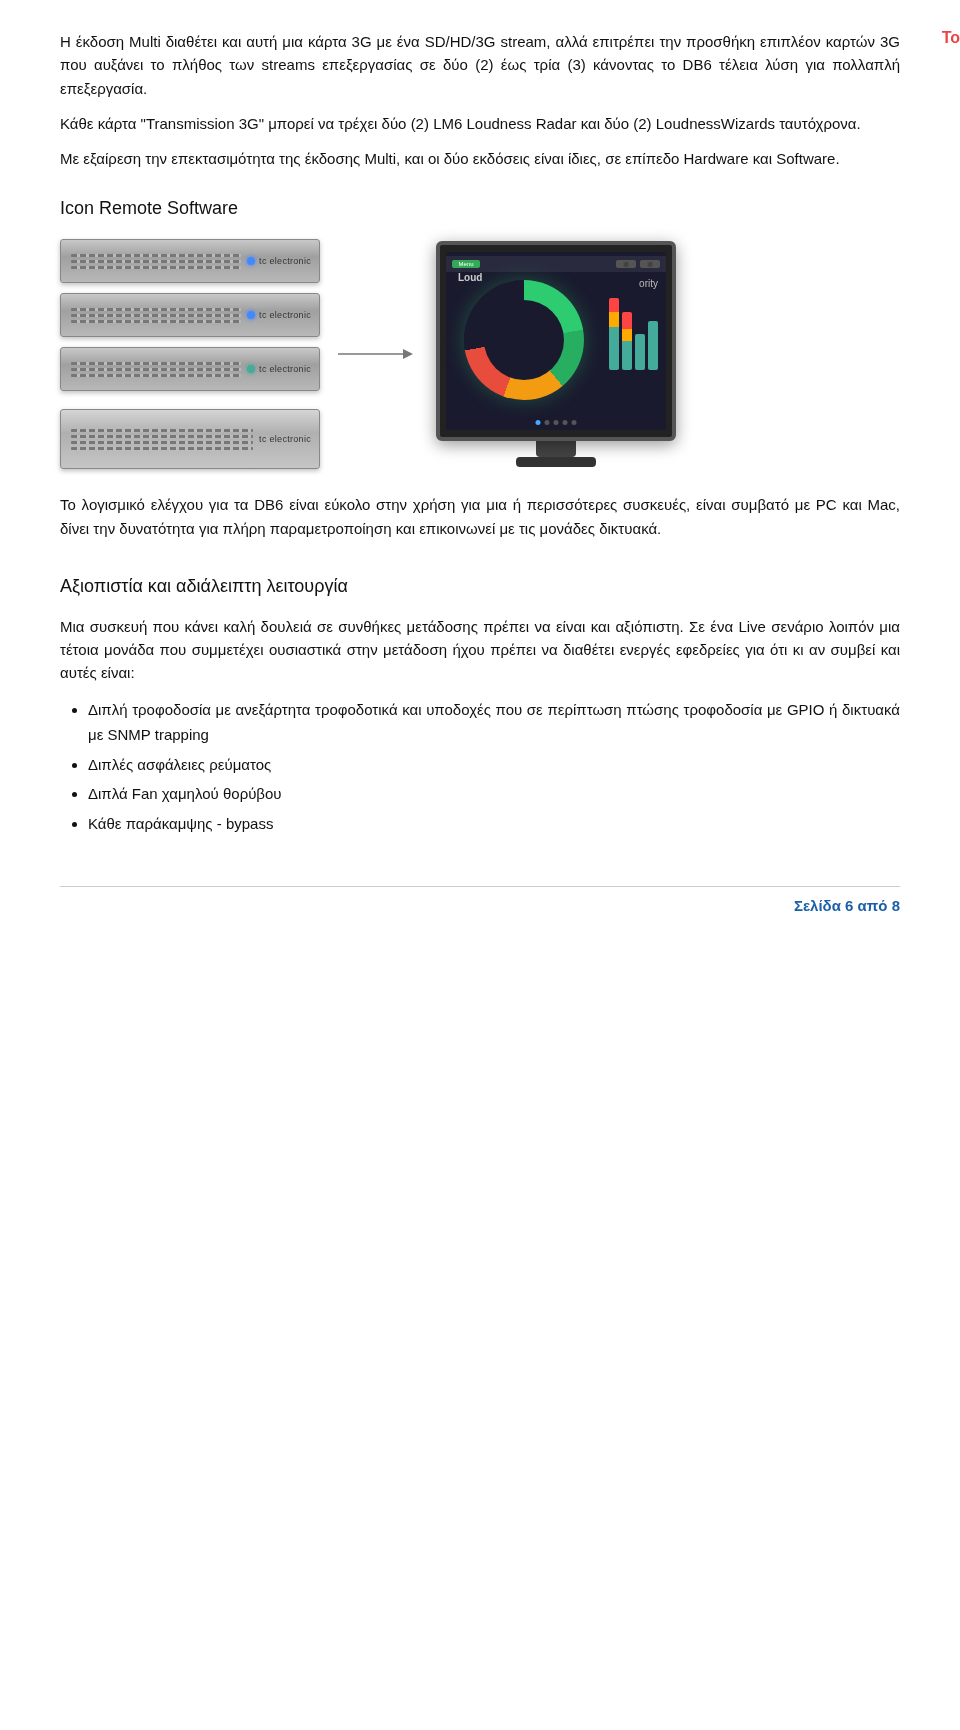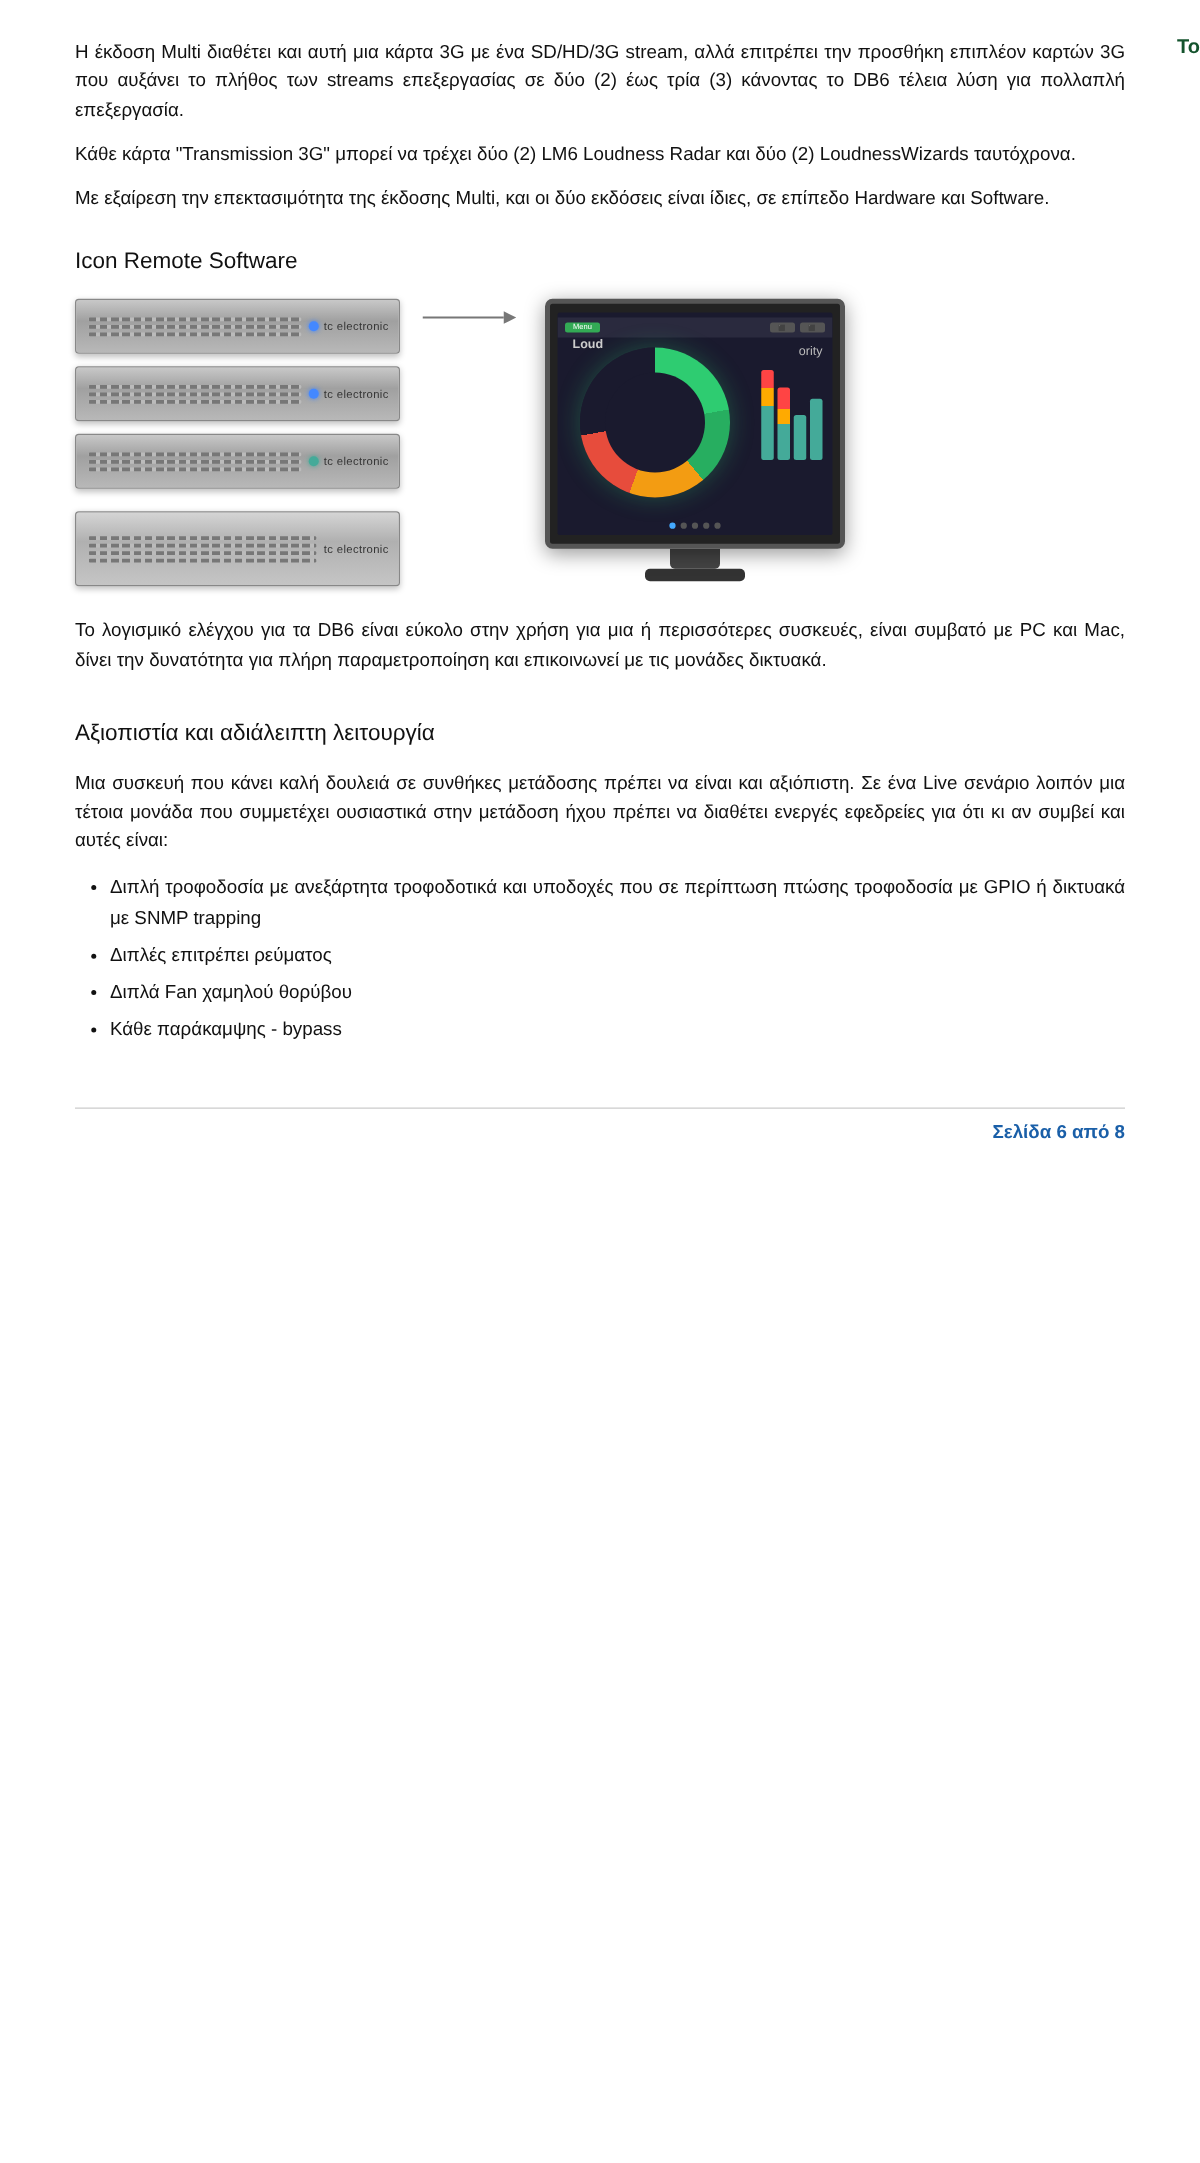--- a/index.html
+++ b/index.html
@@ -176,29 +176,29 @@
     .reliability-section {
       margin-top: 36px;
     }
 
     
     .top-right-marker {
       position: absolute;
       top: 29px;
       right: 0px;
       font-size: 16px;
-      color: #14532d;
+      color: #ef4444;
       font-weight: bold;
     }
 
     .devices-diagram {
       position: relative;
       display: flex;
       flex-direction: row;
-      align-items: flex-start;
+      align-items: center;
       gap: 0;
       margin: 20px 0 24px 0;
     }
 
     .left-col {
       display: flex;
       flex-direction: column;
       gap: 10px;
       flex-shrink: 0;
     }
@@ -321,20 +321,20 @@
 </div>
 
 <p class="content-text">Το λογισμικό ελέγχου για τα DB6 είναι εύκολο στην χρήση για μια ή περισσότερες συσκευές, είναι συμβατό με PC και Mac, δίνει την δυνατότητα για πλήρη παραμετροποίηση και επικοινωνεί με τις μονάδες δικτυακά.</p>
 
 <div class="section-heading reliability-section">Αξιοπιστία και αδιάλειπτη λειτουργία</div>
 
 <p class="content-text">Μια συσκευή που κάνει καλή δουλειά σε συνθήκες μετάδοσης πρέπει να είναι και αξιόπιστη. Σε ένα Live σενάριο λοιπόν μια τέτοια μονάδα που συμμετέχει ουσιαστικά στην μετάδοση ήχου πρέπει να διαθέτει ενεργές εφεδρείες για ότι κι αν συμβεί και αυτές είναι:</p>
 
 <ul class="bullet-list">
   <li>Διπλή τροφοδοσία με ανεξάρτητα τροφοδοτικά και υποδοχές που σε περίπτωση πτώσης τροφοδοσία με GPIO ή δικτυακά με SNMP trapping</li>
-  <li>Διπλές επιτρέπει ρεύματος</li>
+  <li>Διπλές ασφάλειες ρεύματος</li>
   <li>Διπλά Fan χαμηλού θορύβου</li>
   <li>Κάθε παράκαμψης - bypass</li>
 </ul>
 
 <div class="page-footer">
   <span>Σελίδα 6 από 8</span>
 </div>
 
 </body></html>

